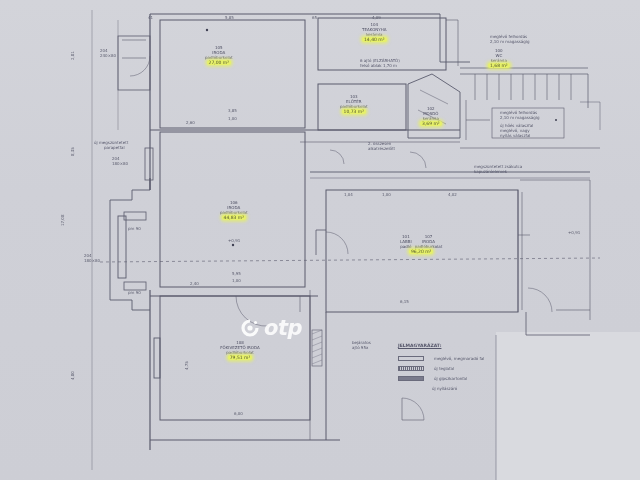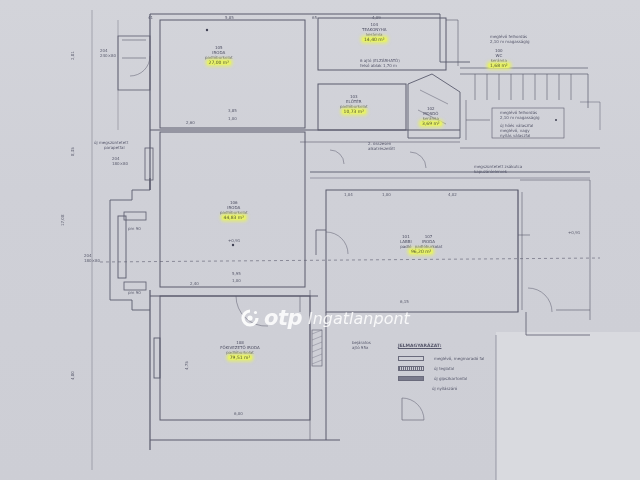--- a/index.html
+++ b/index.html
@@ -22,21 +22,21 @@
     font-size: 4px; line-height: 5px; white-space: nowrap;
   }
   .room .area {
     display: inline-block; background: #e6f06a; color: #565a2e;
     padding: 0 2px; border-radius: 3px; font-size: 4.5px;
     box-shadow: 0 0 3px 2px rgba(230,240,100,0.7);
   }
   .dim { position: absolute; font-size: 4px; color: #5b5c6e; white-space: nowrap; }
   .vdim { position: absolute; font-size: 4px; color: #5b5c6e; white-space: nowrap; transform: rotate(-90deg); transform-origin: left top; }
   .watermark {
-    position: absolute; left: 240px; top: 306px; display: flex; align-items: center;
+    position: absolute; left: 240px; top: 316px; display: flex; align-items: center;
     color: rgba(255,255,255,0.85); gap: 4px;
   }
   .wm-logo { width: 20px; height: 20px; position: relative; }
   .wm-text-brand { font-size: 21px; font-weight: bold; font-style: italic; letter-spacing: -0.5px; font-family: "DejaVu Sans", sans-serif; }
   .wm-text-sub { font-size: 16px; font-style: italic; font-family: "DejaVu Sans", sans-serif; margin-left: 2px; }
   .legend {
     position: absolute; left: 398px; top: 343px; width: 110px; font-size: 4px; color: #55566a;
   }
   .legend-title { text-decoration: underline; font-weight: bold; font-size: 4.5px; margin-bottom: 5px; }
   .legend-row { display: flex; align-items: center; height: 10px; }
@@ -290,21 +290,20 @@
 
 <div class="watermark">
   <div class="wm-logo">
     <svg width="20" height="20" viewBox="0 0 20 20">
       <path d="M10 3 A7 7 0 1 0 17 10" stroke="rgba(255,255,255,0.9)" stroke-width="3.2" fill="none"></path>
       <circle cx="10" cy="10" r="2.6" fill="rgba(255,255,255,0.9)"></circle>
       <circle cx="15.5" cy="4.5" r="1.6" fill="rgba(255,255,255,0.9)"></circle>
     </svg>
   </div>
   <span class="wm-text-brand">otp</span>
-  <span class="wm-text-sub">Ingatlanpont</span>
 </div>
 
 <div class="legend">
   <div class="legend-title">JELMAGYARÁZAT:</div>
   <div class="legend-row">
     <div class="legend-swatch"></div>
     <span>meglévő, megmaradó fal</span>
   </div>
   <div class="legend-row">
     <div class="legend-swatch hatch"></div>

